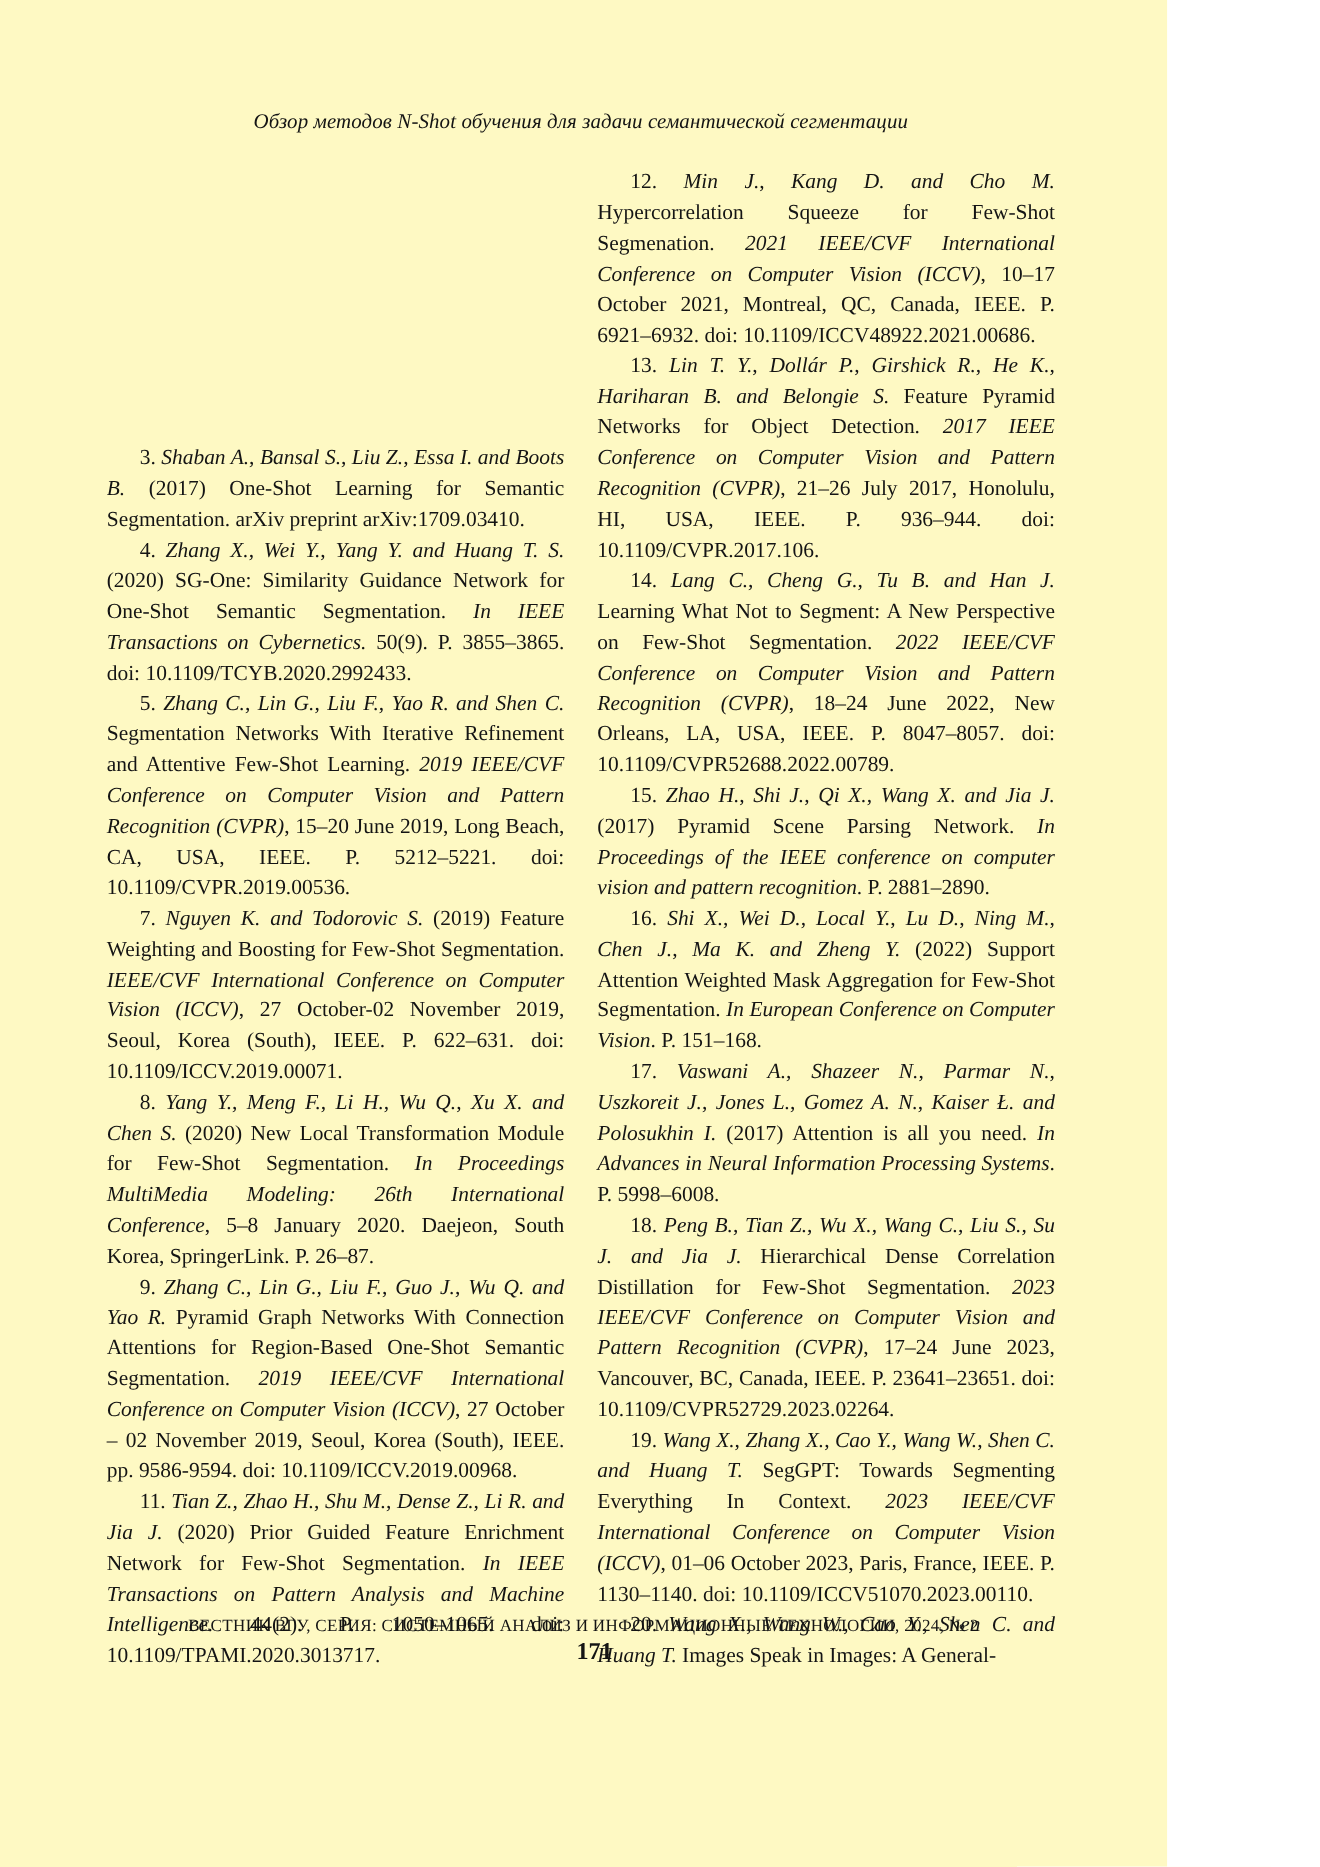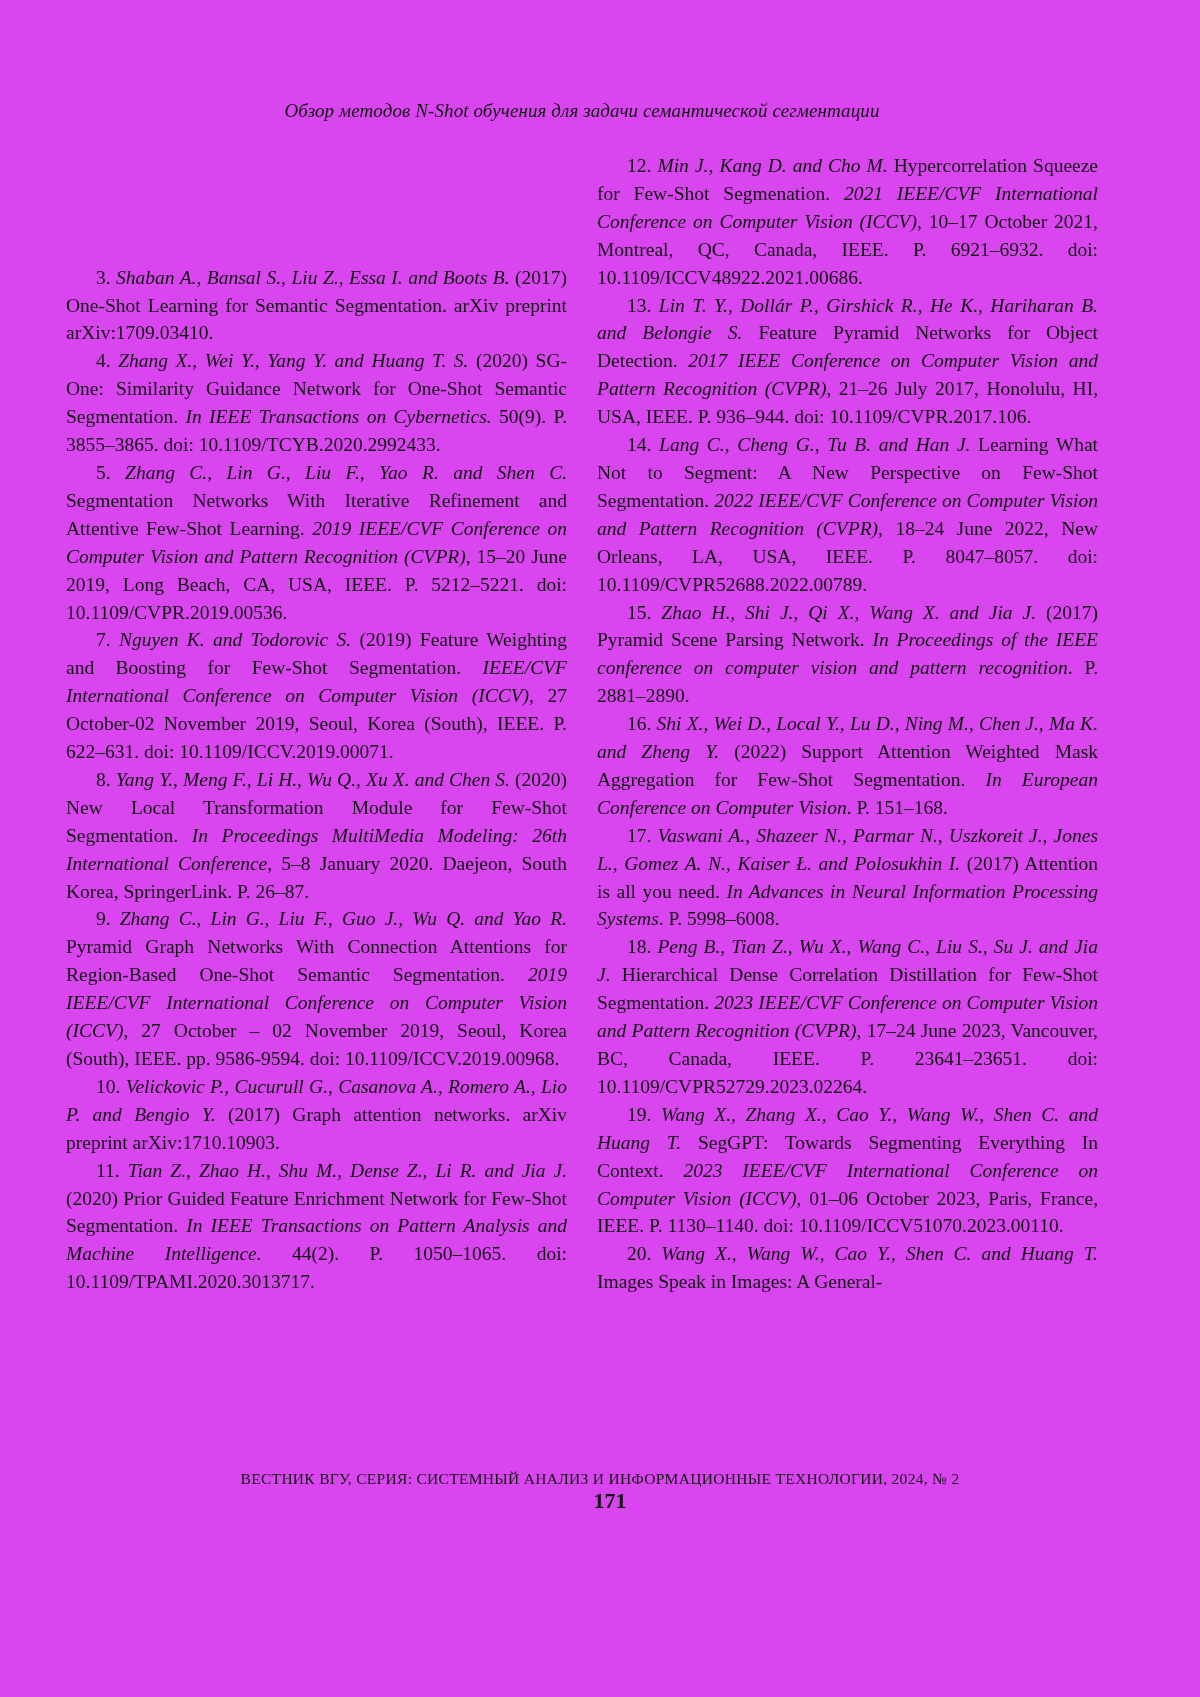--- a/index.html
+++ b/index.html
@@ -2,27 +2,27 @@
 <html lang="ru"><head>
 <meta charset="utf-8">
 <style>
   html, body {
     margin: 0;
     padding: 0;
     background: #ffffff;
   }
   .page {
     position: relative;
-    width: 1200px;
+    width: 1061px;
     height: 1697px;
     box-sizing: border-box;
-    background: #d946ef;
+    background: #fef9c3;
     color: #141414;
     font-family: "Liberation Serif", "DejaVu Serif", serif;
-    padding: 100px 102px 0 66px;
+    padding: 100px 102px 0 97px;
     overflow: hidden;
   }
   .running-title {
     font-style: italic;
     font-size: 19px;
     text-align: center;
     margin-bottom: 30px;
     letter-spacing: 0.1px;
   }
   .columns {
@@ -77,21 +77,20 @@
   <div class="running-title">Обзор методов N-Shot обучения для задачи семантической сегментации</div>
 
   <div class="columns">
     <div class="column" id="col-left">
         <p class="ref"><span class="rm">3. </span><span class="it">Shaban A., Bansal S., Liu Z., Essa I. and Boots B.</span><span class="rm"> (2017) One-Shot Learning for Semantic Segmentation. arXiv preprint arXiv:1709.03410.</span></p>
         <p class="ref"><span class="rm">4. </span><span class="it">Zhang X., Wei Y., Yang Y. and Huang T. S.</span><span class="rm"> (2020) SG-One: Similarity Guidance Network for One-Shot Semantic Segmentation. </span><span class="it">In IEEE Transactions on Cybernetics.</span><span class="rm"> 50(9). P. 3855–3865. doi: 10.1109/TCYB.2020.2992433.</span></p>
         <p class="ref"><span class="rm">5. </span><span class="it">Zhang C., Lin G., Liu F., Yao R. and Shen C.</span><span class="rm"> Segmentation Networks With Iterative Refinement and Attentive Few-Shot Learning. </span><span class="it">2019 IEEE/CVF Conference on Computer Vision and Pattern Recognition (CVPR)</span><span class="rm">, 15–20 June 2019, Long Beach, CA, USA, IEEE. P. 5212–5221. doi: 10.1109/CVPR.2019.00536.</span></p>
         <p class="ref"><span class="rm">7. </span><span class="it">Nguyen K. and Todorovic S.</span><span class="rm"> (2019) Feature Weighting and Boosting for Few-Shot Segmentation. </span><span class="it">IEEE/CVF International Conference on Computer Vision (ICCV)</span><span class="rm">, 27 October-02 November 2019, Seoul, Korea (South), IEEE. P. 622–631. doi: 10.1109/ICCV.2019.00071.</span></p>
         <p class="ref"><span class="rm">8. </span><span class="it">Yang Y., Meng F., Li H., Wu Q., Xu X. and Chen S.</span><span class="rm"> (2020) New Local Transformation Module for Few-Shot Segmentation. </span><span class="it">In Proceedings MultiMedia Modeling: 26th International Conference</span><span class="rm">, 5–8 January 2020. Daejeon, South Korea, SpringerLink. P. 26–87.</span></p>
         <p class="ref"><span class="rm">9. </span><span class="it">Zhang C., Lin G., Liu F., Guo J., Wu Q. and Yao R.</span><span class="rm"> Pyramid Graph Networks With Connection Attentions for Region-Based One-Shot Semantic Segmentation. </span><span class="it">2019 IEEE/CVF International Conference on Computer Vision (ICCV)</span><span class="rm">, 27 October – 02 November 2019, Seoul, Korea (South), IEEE. pp. 9586-9594. doi: 10.1109/ICCV.2019.00968.</span></p>
-        <p class="ref"><span class="rm">10. </span><span class="it">Velickovic P., Cucurull G., Casanova A., Romero A., Lio P. and Bengio Y.</span><span class="rm"> (2017) Graph attention networks. arXiv preprint arXiv:1710.10903.</span></p>
         <p class="ref"><span class="rm">11. </span><span class="it">Tian Z., Zhao H., Shu M., Dense Z., Li R. and Jia J.</span><span class="rm"> (2020) Prior Guided Feature Enrichment Network for Few-Shot Segmentation. </span><span class="it">In IEEE Transactions on Pattern Analysis and Machine Intelligence.</span><span class="rm"> 44(2). P. 1050–1065. doi: 10.1109/TPAMI.2020.3013717.</span></p>
       </div>
     <div class="column" id="col-right">
         <p class="ref"><span class="rm">12. </span><span class="it">Min J., Kang D. and Cho M.</span><span class="rm"> Hypercorrelation Squeeze for Few-Shot Segmenation. </span><span class="it">2021 IEEE/CVF International Conference on Computer Vision (ICCV)</span><span class="rm">, 10–17 October 2021, Montreal, QC, Canada, IEEE. P. 6921–6932. doi: 10.1109/ICCV48922.2021.00686.</span></p>
         <p class="ref"><span class="rm">13. </span><span class="it">Lin T. Y., Dollár P., Girshick R., He K., Hariharan B. and Belongie S.</span><span class="rm"> Feature Pyramid Networks for Object Detection. </span><span class="it">2017 IEEE Conference on Computer Vision and Pattern Recognition (CVPR)</span><span class="rm">, 21–26 July 2017, Honolulu, HI, USA, IEEE. P. 936–944. doi: 10.1109/CVPR.2017.106.</span></p>
         <p class="ref"><span class="rm">14. </span><span class="it">Lang C., Cheng G., Tu B. and Han J.</span><span class="rm"> Learning What Not to Segment: A New Perspective on Few-Shot Segmentation. </span><span class="it">2022 IEEE/CVF Conference on Computer Vision and Pattern Recognition (CVPR)</span><span class="rm">, 18–24 June 2022, New Orleans, LA, USA, IEEE. P. 8047–8057. doi: 10.1109/CVPR52688.2022.00789.</span></p>
         <p class="ref"><span class="rm">15. </span><span class="it">Zhao H., Shi J., Qi X., Wang X. and Jia J.</span><span class="rm"> (2017) Pyramid Scene Parsing Network. </span><span class="it">In Proceedings of the IEEE conference on computer vision and pattern recognition</span><span class="rm">. P. 2881–2890.</span></p>
         <p class="ref"><span class="rm">16. </span><span class="it">Shi X., Wei D., Local Y., Lu D., Ning M., Chen J., Ma K. and Zheng Y.</span><span class="rm"> (2022) Support Attention Weighted Mask Aggregation for Few-Shot Segmentation. </span><span class="it">In European Conference on Computer Vision</span><span class="rm">. P. 151–168.</span></p>
         <p class="ref"><span class="rm">17. </span><span class="it">Vaswani A., Shazeer N., Parmar N., Uszkoreit J., Jones L., Gomez A. N., Kaiser Ł. and Polosukhin I.</span><span class="rm"> (2017) Attention is all you need. </span><span class="it">In Advances in Neural Information Processing Systems</span><span class="rm">. P. 5998–6008.</span></p>
         <p class="ref"><span class="rm">18. </span><span class="it">Peng B., Tian Z., Wu X., Wang C., Liu S., Su J. and Jia J.</span><span class="rm"> Hierarchical Dense Correlation Distillation for Few-Shot Segmentation. </span><span class="it">2023 IEEE/CVF Conference on Computer Vision and Pattern Recognition (CVPR)</span><span class="rm">, 17–24 June 2023, Vancouver, BC, Canada, IEEE. P. 23641–23651. doi: 10.1109/CVPR52729.2023.02264.</span></p>

